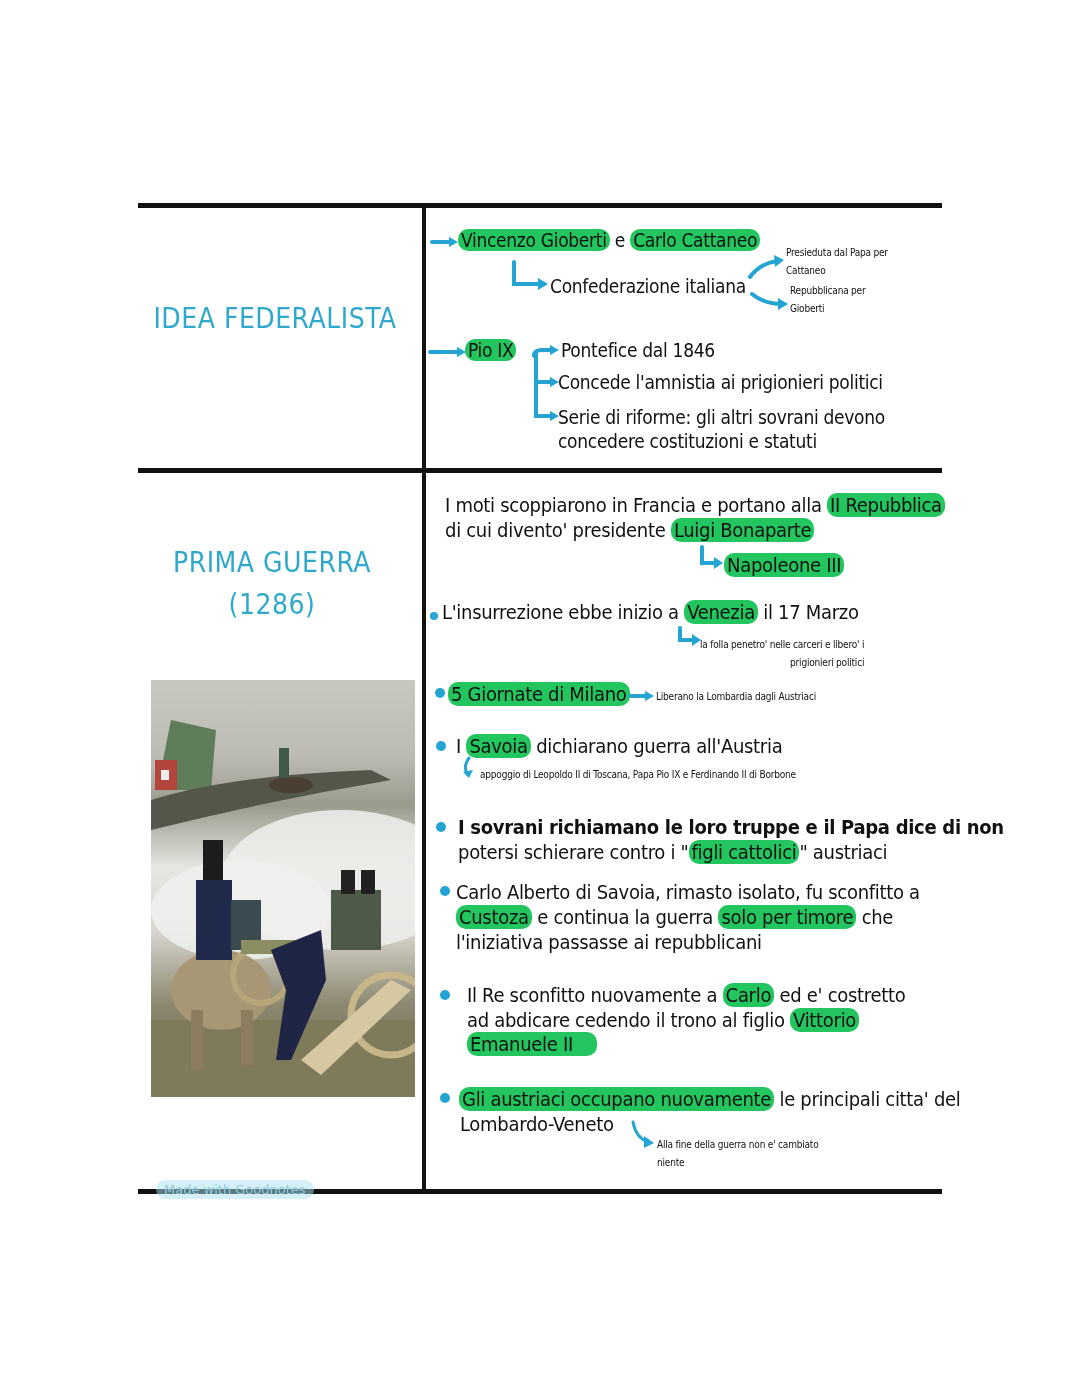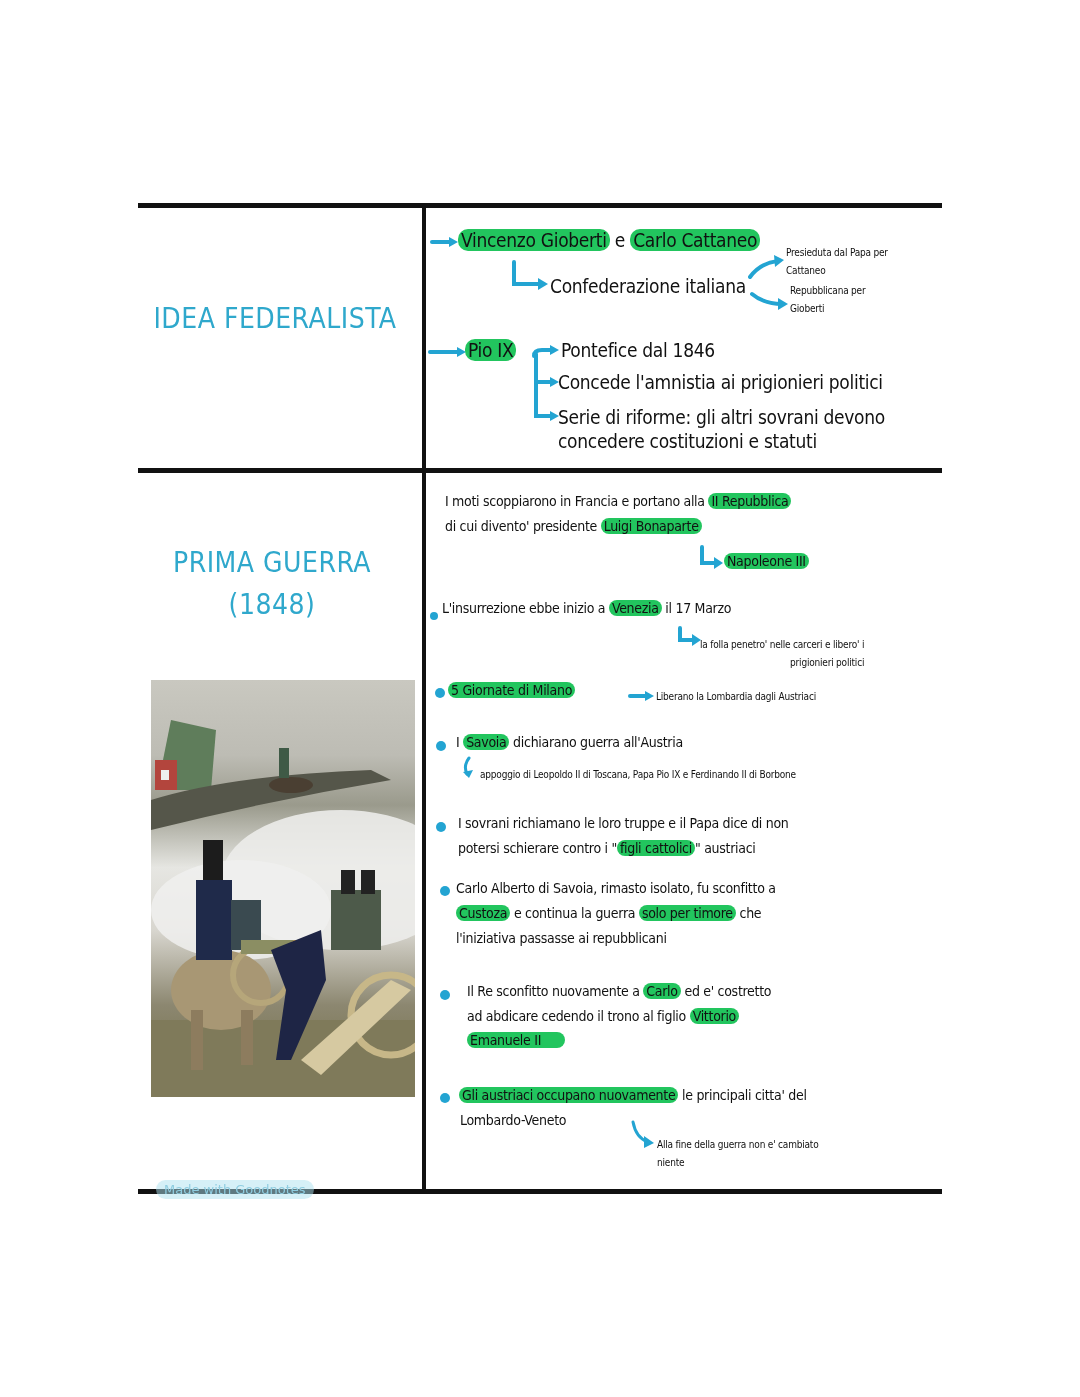--- a/index.html
+++ b/index.html
@@ -11,21 +11,21 @@
 
   .section-title {
     position: absolute; color: #2fa8cc; text-align: center;
     font-family: "DejaVu Sans Condensed", "DejaVu Sans", sans-serif;
     font-stretch: condensed; letter-spacing: 0.5px; line-height: 42px;
   }
 
   .t { position: absolute; white-space: nowrap; color: #111;
        font-family: "DejaVu Sans", sans-serif; font-stretch: condensed; }
   .big { font-size: 19px; letter-spacing: -0.3px; }
-  .mid { font-size: 14px; letter-spacing: -0.3px; }
+  .mid { font-size: 20px; letter-spacing: -0.3px; }
   .sm  { font-size: 10px; letter-spacing: -0.2px; line-height: 18px; }
 
   .hl { background: #22c55e; border-radius: 10px; padding: 0 3px; }
 
   .dot { position: absolute; width: 10px; height: 10px; border-radius: 50%; background: #23a4d2; }
 
   svg.arrow { position: absolute; overflow: visible; }
 
   .painting {
     position: absolute; left: 151px; top: 680px; width: 264px; height: 417px; overflow: hidden;
@@ -95,21 +95,21 @@
   <path d="M20 35 L29 40 L20 45 Z" fill="#23a4d2"></path>
   <path d="M20 69 L29 74 L20 79 Z" fill="#23a4d2"></path>
 </svg>
 <div class="t big" style="left:561px; top:339px;">Pontefice dal 1846</div>
 <div class="t big" style="left:558px; top:371px;">Concede l'amnistia ai prigionieri politici</div>
 <div class="t big" style="left:558px; top:406px;">Serie di riforme: gli altri sovrani devono</div>
 <div class="t big" style="left:558px; top:430px;">concedere costituzioni e statuti</div>
 
 <div class="section-title" style="left:140px; top:542px; width:264px; font-size:28px;">
   <div>PRIMA GUERRA</div>
-  <div>(1848)</div>
+  <div>(1286)</div>
 </div>
 
 <div class="painting">
   <svg width="264" height="417" viewBox="0 0 264 417">
 
     <ellipse cx="190" cy="200" rx="120" ry="70" fill="#ececea" opacity="0.9"></ellipse>
     <ellipse cx="90" cy="230" rx="90" ry="50" fill="#f0f0ee" opacity="0.85"></ellipse>
 
     <path d="M20 40 L65 50 L60 110 L6 110 Z" fill="#5f7d5b"></path>
     <rect x="4" y="80" width="22" height="30" fill="#b3453d"></rect>
@@ -185,21 +185,21 @@
 <div class="t mid" style="left:456px; top:734px;">
   <span>I </span><span class="hl">Savoia</span><span> dichiarano guerra all'Austria</span>
 </div>
 <svg class="arrow" style="left:461px; top:756px;" width="18" height="24">
   <path d="M8 2 Q2 10 6 18" stroke="#23a4d2" stroke-width="3" fill="none" stroke-linecap="round"></path>
   <path d="M2 16 L8 22 L12 14 Z" fill="#23a4d2"></path>
 </svg>
 <div class="t sm" style="left:480px; top:766px;">appoggio di Leopoldo II di Toscana, Papa Pio IX e Ferdinando II di Borbone</div>
 
 <div class="dot" style="left:436px; top:822px;"></div>
-<div class="t mid" style="left:458px; top:815px;">I sovrani richiamano le loro truppe e il Papa dice di non</div>
+<div class="t mid" style="left:458px; top:815px;font-weight:bold;">I sovrani richiamano le loro truppe e il Papa dice di non</div>
 <div class="t mid" style="left:458px; top:840px;">
   <span>potersi schierare contro i "</span><span class="hl">figli cattolici</span><span>" austriaci</span>
 </div>
 
 <div class="dot" style="left:440px; top:886px;"></div>
 <div class="t mid" style="left:456px; top:880px;">Carlo Alberto di Savoia, rimasto isolato, fu sconfitto a</div>
 <div class="t mid" style="left:456px; top:905px;">
   <span class="hl">Custoza</span><span> e continua la guerra </span><span class="hl">solo per timore</span><span> che</span>
 </div>
 <div class="t mid" style="left:456px; top:930px;">l'iniziativa passasse ai repubblicani</div>

